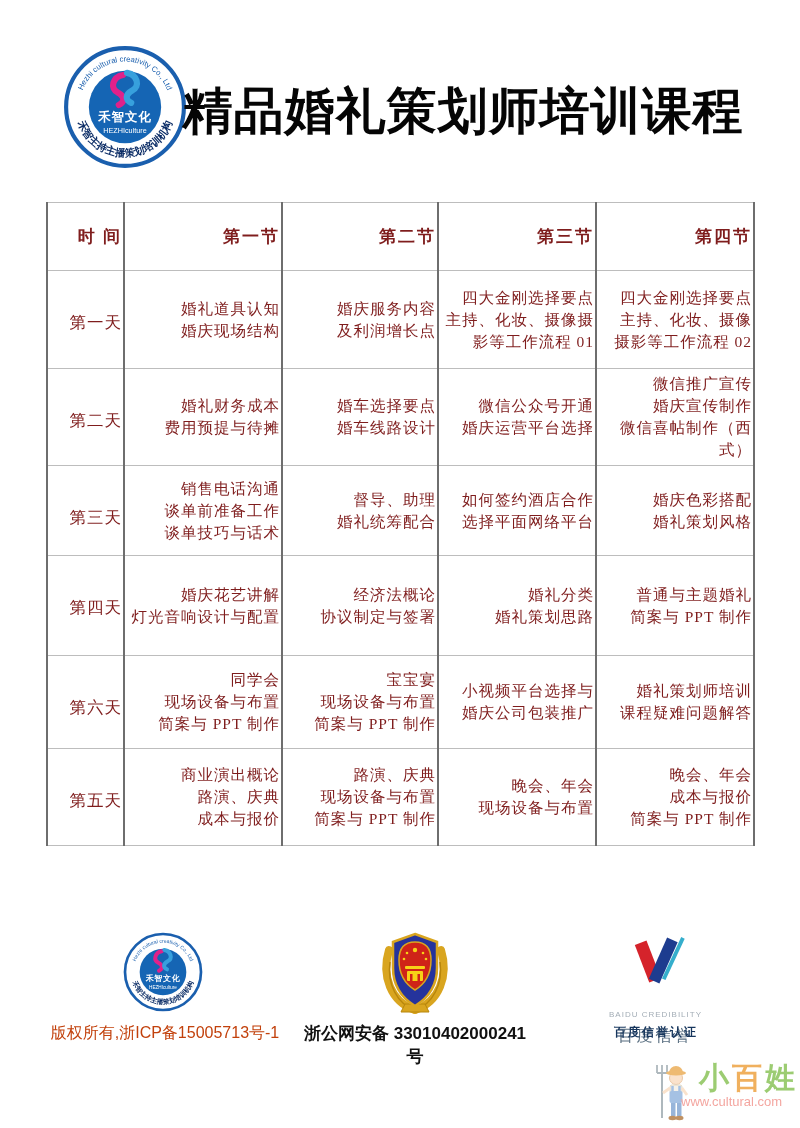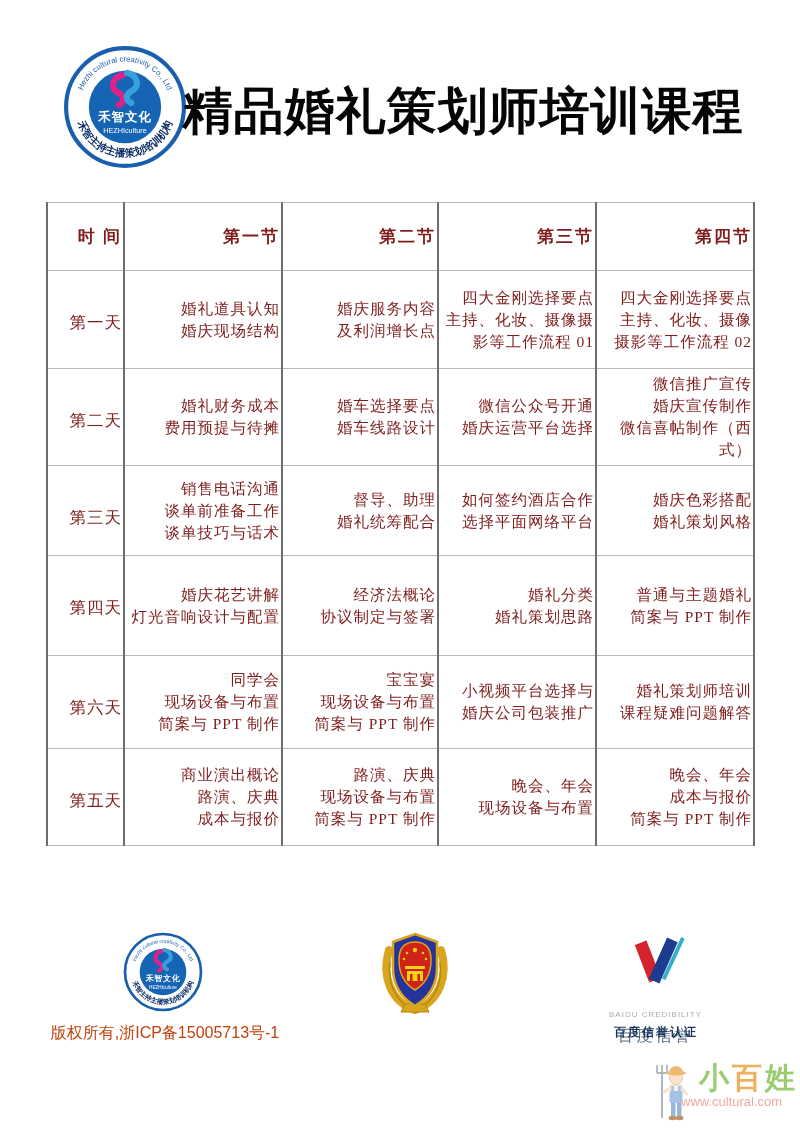--- a/index.html
+++ b/index.html
@@ -184,20 +184,21 @@
     <circle cx="38" cy="22" r="2.2" fill="#f7d117"></circle>
     <circle cx="30" cy="25" r="1.3" fill="#f7d117"></circle>
     <circle cx="46" cy="25" r="1.3" fill="#f7d117"></circle>
     <circle cx="27" cy="31" r="1.3" fill="#f7d117"></circle>
     <circle cx="49" cy="31" r="1.3" fill="#f7d117"></circle>
     <rect x="28" y="38" width="20" height="3" rx="1" fill="#f7d117"></rect>
     <rect x="30" y="43" width="16" height="10" rx="1" fill="#f7d117"></rect>
     <rect x="33" y="46" width="2.5" height="7" fill="#cf2318"></rect>
     <rect x="40.5" y="46" width="2.5" height="7" fill="#cf2318"></rect>
   </svg>
+  <div class="footer-text police-text">浙公网安备 33010402000241号</div>
 
   <svg class="baidu-logo" viewBox="0 0 60 52">
     <line x1="13" y1="7" x2="28" y2="46" stroke="#d5232b" stroke-width="13"></line>
     <line x1="46" y1="4" x2="27" y2="47" stroke="#1d3c8f" stroke-width="12"></line>
     <line x1="57" y1="2" x2="37" y2="45" stroke="#35aecc" stroke-width="4"></line>
   </svg>
   <div class="footer-text baidu-name">百度信誉</div>
   <div class="footer-text baidu-en">BAIDU CREDIBILITY</div>
   <div class="footer-text baidu-cert">百度信誉认证</div>
 

